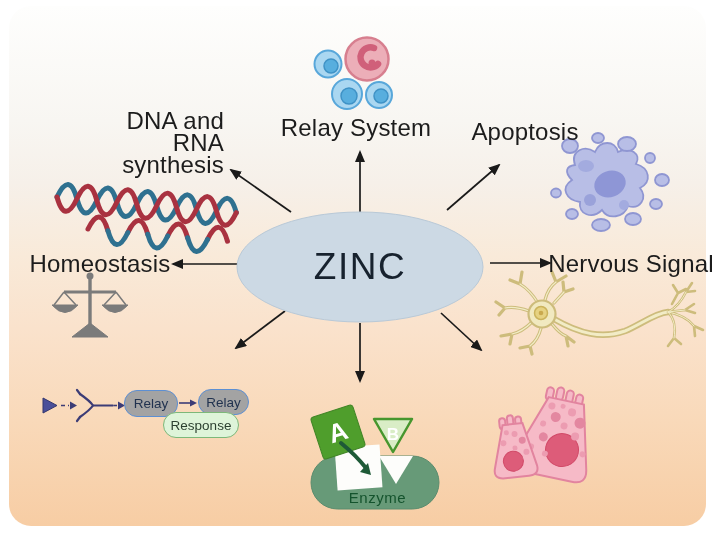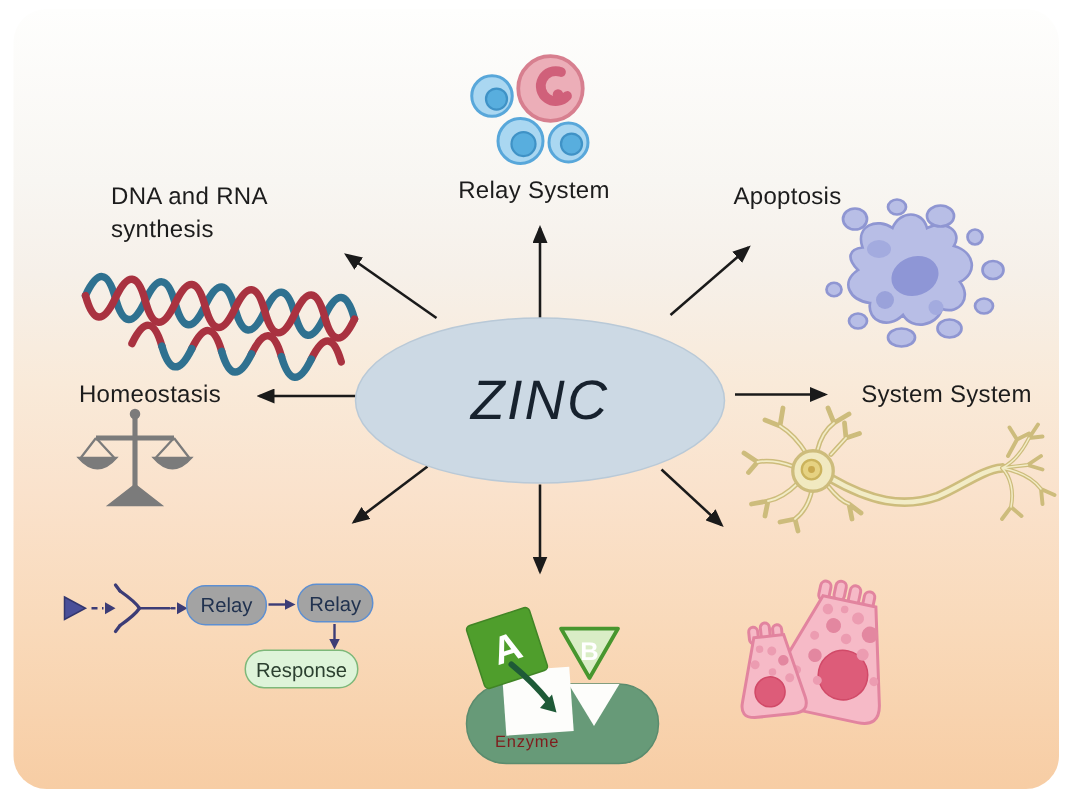--- a/index.html
+++ b/index.html
@@ -2,30 +2,30 @@
 <html><head>
 <meta charset="utf-8">
 <style>
   html,body{margin:0;padding:0;background:#ffffff;}
   .canvas{position:relative;width:720px;height:539px;background:#ffffff;overflow:hidden;
           font-family:"Liberation Sans",sans-serif;}
   .panel{position:absolute;left:9px;top:6px;width:697px;height:520px;border-radius:22px;
          background:linear-gradient(180deg,#fefefd 0%,#f8f6f2 22%,#f6f0e9 34%,#f9ead9 48%,
                     #fae2cc 62%,#f9d9b9 80%,#f7cda4 100%);}
   .art{position:absolute;left:0;top:0;width:720px;height:539px;}
-  .lbl{position:absolute;transform:translate(-50%,-50%);font-size:16px;color:#1c1c1c;
-       white-space:nowrap;letter-spacing:.2px;text-align:left;}
+  .lbl{position:absolute;transform:translate(-50%,-50%);font-size:24px;color:#1c1c1c;
+       white-space:nowrap;letter-spacing:.2px;text-align:right;}
   .lbl.two{white-space:normal;width:150px;line-height:22px;}
   .zinc{position:absolute;transform:translate(-50%,-50%);font-size:37px;color:#17222e;
-        letter-spacing:1.5px;white-space:nowrap;font-style:italic;}
+        letter-spacing:1.5px;white-space:nowrap;}
   .sbox{position:absolute;display:flex;align-items:center;justify-content:center;
         box-sizing:border-box;font-size:13.5px;color:#21324f;background:#a3a3a3;
         border:1.5px solid #5d8fd2;border-radius:13px;}
   .sbox.green{background:#def4d9;border-color:#7db879;color:#2c4030;}
-  .enz-lbl{position:absolute;font-size:11px;color:#7f1d1d;text-align:left;letter-spacing:.5px;}
+  .enz-lbl{position:absolute;font-size:15px;color:#14532d;text-align:right;letter-spacing:.5px;}
   svg text{font-family:"Liberation Sans",sans-serif;}
 </style>
 </head>
 <body>
 
 <div class="canvas">
   <div class="panel"></div>
 
   <svg class="art" viewBox="0 0 720 539">
     <defs>
@@ -212,20 +212,20 @@
       </g>
     </g>
   </svg>
 
   <div class="zinc" style="left:360px;top:267px">ZINC</div>
 
   <div class="lbl" style="left:356px;top:128px">Relay System</div>
   <div class="lbl two" style="left:149px;top:143px"><span>DNA and RNA</span><br><span>synthesis</span></div>
   <div class="lbl" style="left:525px;top:132px">Apoptosis</div>
   <div class="lbl" style="left:100px;top:264px">Homeostasis</div>
-  <div class="lbl" style="left:631px;top:264px">System System</div>
+  <div class="lbl" style="left:631px;top:264px">Nervous Signal</div>
 
   <div class="sbox" style="left:124px;top:390px;width:54px;height:27px">Relay</div>
   <div class="sbox" style="left:198px;top:389px;width:51px;height:26px">Relay</div>
-  <div class="sbox green" style="left:163px;top:433px;width:76px;height:26px">Response</div>
+  <div class="sbox green" style="left:163px;top:412px;width:76px;height:26px">Response</div>
 
   <div class="enz-lbl" style="left:330px;top:489px;width:76px">Enzyme</div>
 </div>
 
 </body></html>

